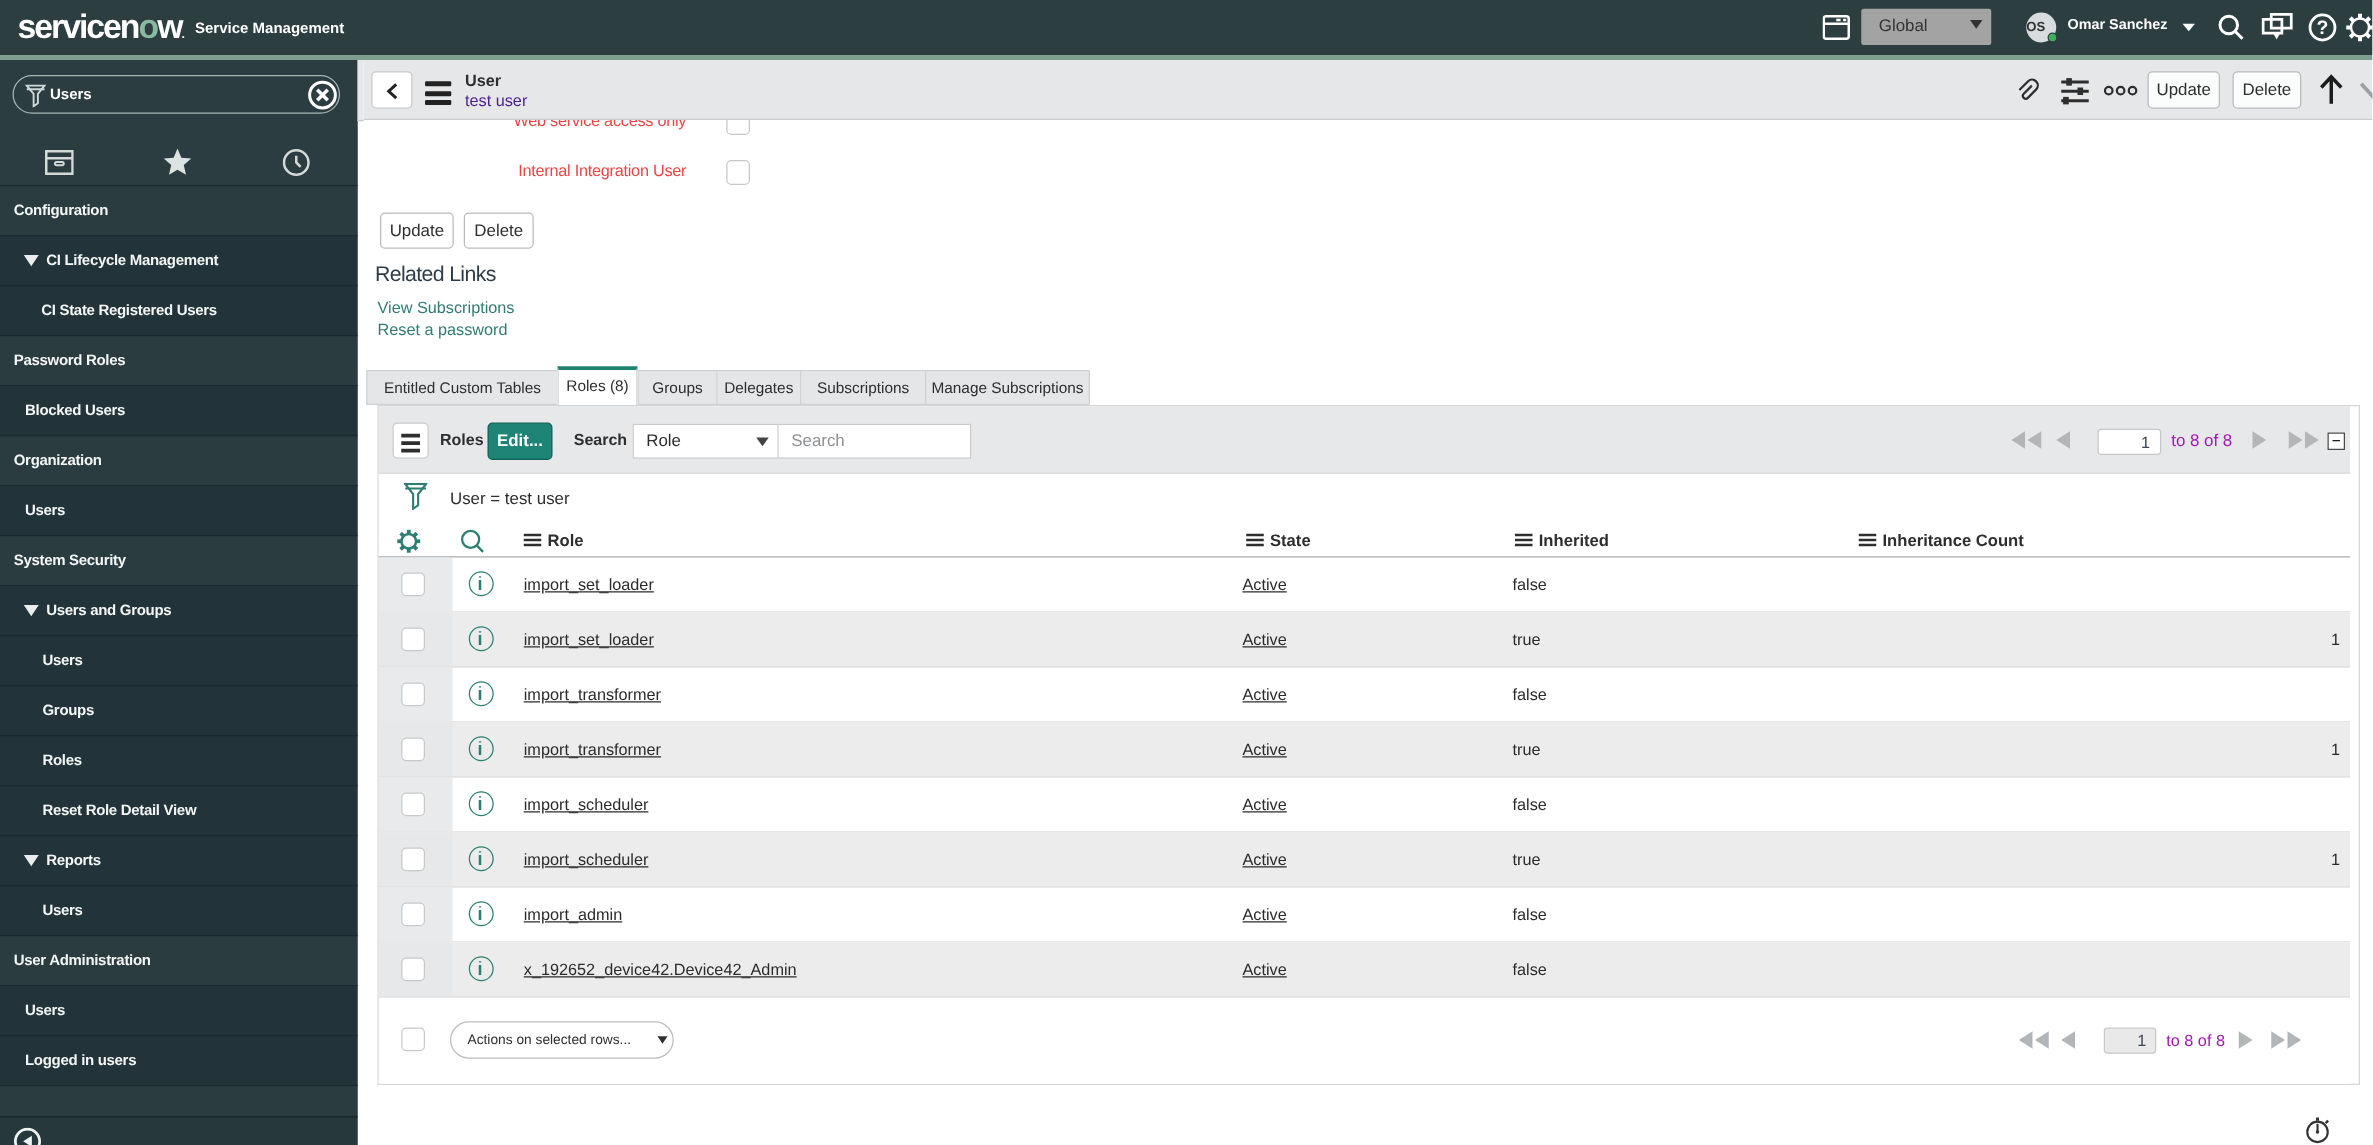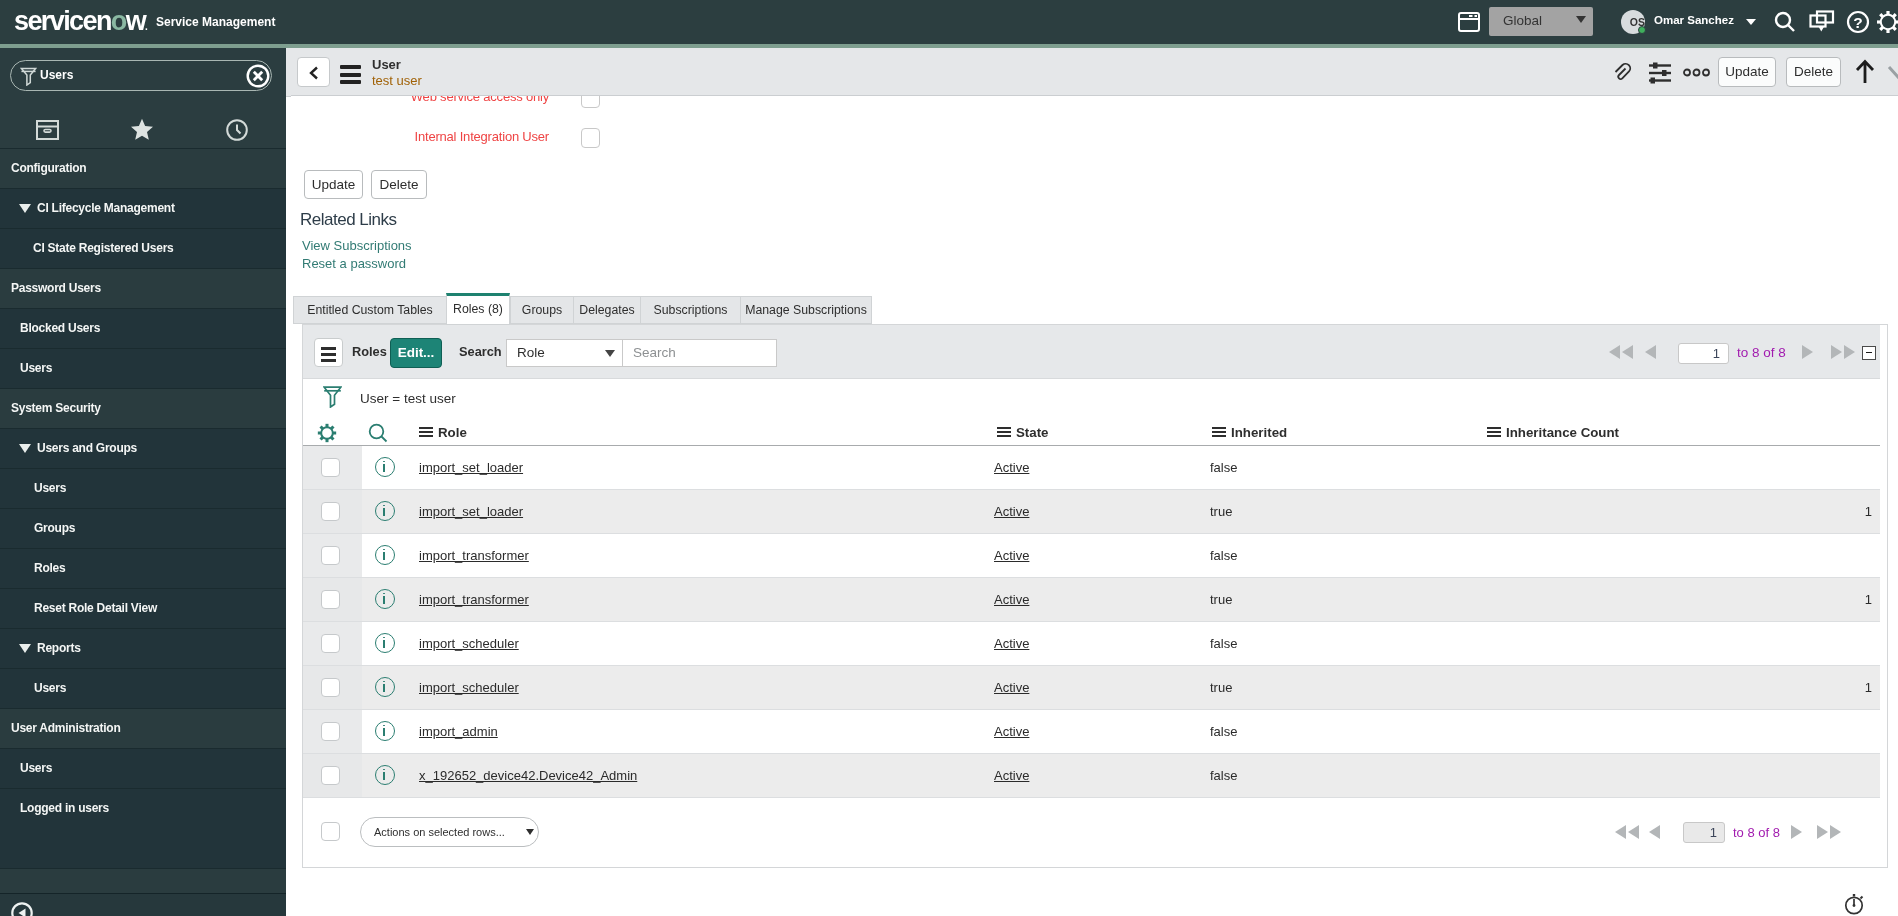--- a/index.html
+++ b/index.html
@@ -37,21 +37,21 @@
 
 
 #content { position:absolute; left:291px; top:48px; width:1607px; height:868px; background:#fff; }
 
 
 #ctbar { position:absolute; left:0; top:0; width:1607px; height:48px; background:#e5e7e9; border-bottom:1px solid #cbced1; z-index:5; }
 #backbtn { position:absolute; left:6px; top:9px; width:33px; height:30px; background:#fff; border:1px solid #c6c9cb; border-radius:4px; }
 #cburger { position:absolute; left:49px; top:17px; width:21px; height:20px; }
 #cburger div { height:4px; background:#222; margin-bottom:3.5px; border-radius:1px; }
 #ctitle1 { position:absolute; left:81px; top:9px; font-size:13px; font-weight:700; color:#2e2e2e; }
-#ctitle2 { position:absolute; left:81px; top:25px; font-size:13px; color:#a16207; }
+#ctitle2 { position:absolute; left:81px; top:25px; font-size:13px; color:#4c1d95; }
 
 
 #formarea { position:absolute; left:0; top:49px; width:1607px; height:246px; background:#fff; }
 .flabel { position:absolute; width:260px; text-align:right; font-size:13px; letter-spacing:-0.2px; color:#ef4444; }
 .fcheck { position:absolute; width:19px; height:20px; background:#fff; border:1px solid #c8c8c8; border-radius:4px; }
 .btn { position:absolute; background:#fff; border:1px solid #b8bbbd; border-radius:4px; font-size:13.5px; color:#2e2e2e; text-align:center; line-height:27px; }
 #relhead { position:absolute; left:9px; top:113px; font-size:17px; letter-spacing:-0.5px; color:#2e3d49; }
 .rlink { position:absolute; left:11px; font-size:13px; color:#327b74; }
 
 
@@ -117,21 +117,21 @@
     <line x1="1" y1="7" x2="21" y2="7" stroke="#fff" stroke-width="2"></line>
     <rect x="11" y="3" width="3.5" height="2" fill="#fff"></rect>
       <rect x="16.5" y="3" width="2.5" height="2" fill="#fff"></rect>
   </svg>
 
   <div class="abs" style="left:1489px;top:7px;width:104px;height:29px;background:#a3a3a3;border-radius:2px;">
     <span class="abs" style="left:14px;top:6px;font-size:13.5px;color:#333;">Global</span>
     <span class="abs" style="left:87px;top:9px;width:0;height:0;border-left:5px solid transparent;border-right:5px solid transparent;border-top:7px solid #333;"></span>
   </div>
 
-  <div class="abs" style="left:1621px;top:10px;width:24px;height:24px;border-radius:50%;background:#d8dcde;text-align:right;line-height:24px;font-size:10.5px;font-weight:700;color:#333;">OS</div>
+  <div class="abs" style="left:1621px;top:10px;width:24px;height:24px;border-radius:50%;background:#d8dcde;text-align:left;line-height:24px;font-size:10.5px;font-weight:700;color:#333;">OS</div>
   <div class="abs" style="left:1638px;top:26px;width:8px;height:8px;border-radius:50%;background:#3faf5c;border:1px solid #2c3e40;"></div>
   <div class="abs" style="left:1654px;top:14px;font-size:11.5px;font-weight:700;color:#fff;">Omar Sanchez</div>
   <span class="abs" style="left:1746px;top:19px;width:0;height:0;border-left:5px solid transparent;border-right:5px solid transparent;border-top:6px solid #fff;"></span>
 
   <svg class="abs" style="left:1774px;top:11px" width="22" height="22" viewBox="0 0 22 22">
     <circle cx="9" cy="9" r="7" fill="none" stroke="#fff" stroke-width="2.4"></circle>
     <line x1="14" y1="14" x2="20" y2="20" stroke="#fff" stroke-width="2.4"></line>
   </svg>
 
   <svg class="abs" style="left:1809px;top:10px" width="26" height="24" viewBox="0 0 26 24">
@@ -189,22 +189,23 @@
       <svg class="abs" style="left:226px;top:2px" width="22" height="22" viewBox="0 0 22 22">
         <circle cx="11" cy="11" r="9.8" fill="none" stroke="#d3dad8" stroke-width="2"></circle>
         <path d="M11 5.5 V11 L14.5 14.5" fill="none" stroke="#d3dad8" stroke-width="2"></path>
       </svg>
     </div>
   </div>
   <div id="nav">
     <div class="nrow nsec">Configuration</div>
     <div class="nrow ncaret"><span class="caret"></span>CI Lifecycle Management</div>
     <div class="nrow nsub">CI State Registered Users</div>
-    <div class="nrow nsec">Password Users</div>
+    <div class="nrow nsec">Password Roles</div>
     <div class="nrow nitem">Blocked Users</div>
+    <div class="nrow nsec">Organization</div>
     <div class="nrow nitem">Users</div>
     <div class="nrow nsec">System Security</div>
     <div class="nrow ncaret"><span class="caret"></span>Users and Groups</div>
     <div class="nrow nsub2">Users</div>
     <div class="nrow nsub2">Groups</div>
     <div class="nrow nsub2">Roles</div>
     <div class="nrow nsub2">Reset Role Detail View</div>
     <div class="nrow ncaret"><span class="caret"></span>Reports</div>
     <div class="nrow nsub2">Users</div>
     <div class="nrow nsec">User Administration</div>

